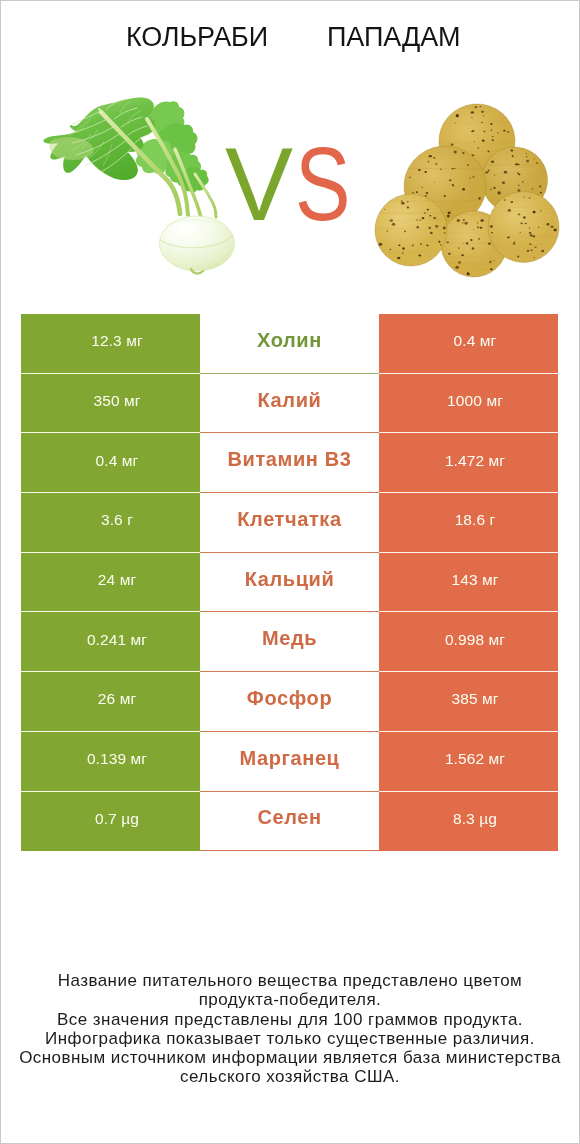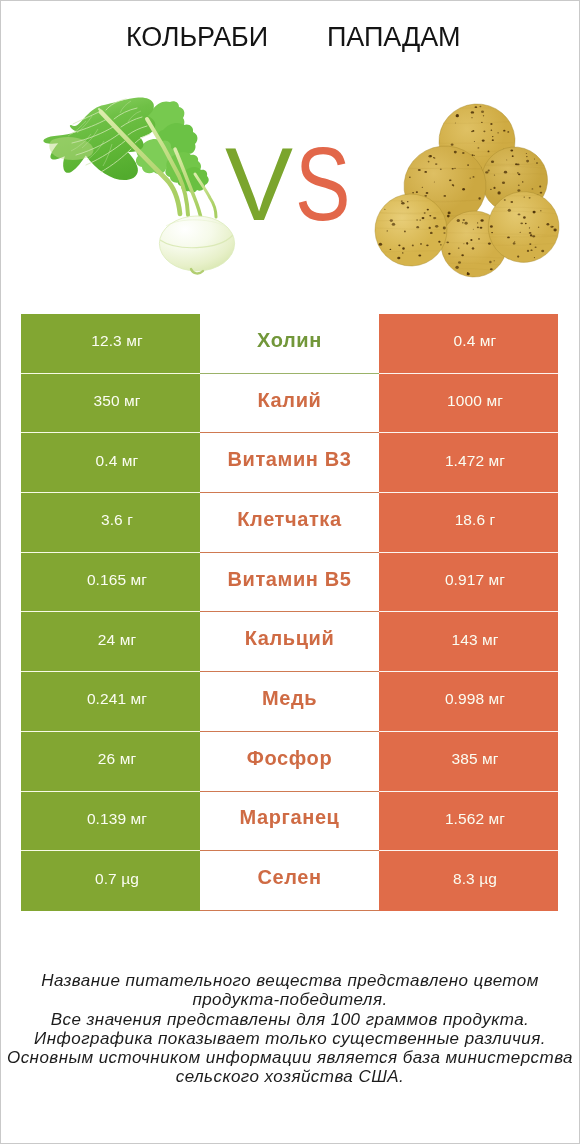--- a/index.html
+++ b/index.html
@@ -39,21 +39,21 @@
   .cell.mid{width:179px;background:#ffffff;font-weight:bold;font-size:20px;
             letter-spacing:0.6px;padding-bottom:6px;}
   .cell.mid.win-left{color:#72973a;border-bottom:1px solid #9cb36a;}
   .cell.mid.win-right{color:#cf6b44;border-bottom:1px solid #cf7a52;}
   .cell.left.sep{border-bottom:1px solid #f7fbe3;}
   .cell.right.sep{border-bottom:1px solid #fdf4ef;}
 
   
   #footer{position:absolute;top:971px;left:0;width:580px;text-align:center;
           font-size:17px;letter-spacing:0.45px;line-height:19.3px;color:#1c1c1c;}
-  #footer div{white-space:nowrap;font-style:italic;}
+  #footer div{white-space:nowrap;}
 </style>
 </head>
 <body>
 
 <div class="titles">
   <div class="title" id="title-left">КОЛЬРАБИ</div>
   <div class="title" id="title-right">ПАПАДАМ</div>
 </div>
 
 <div class="hero">
@@ -521,25 +521,20 @@
       <div class="cell left sep">0.4 мг</div>
       <div class="cell mid win-right">Витамин B3</div>
       <div class="cell right sep">1.472 мг</div>
     </div>
     <div class="row">
       <div class="cell left sep">3.6 г</div>
       <div class="cell mid win-right">Клетчатка</div>
       <div class="cell right sep">18.6 г</div>
     </div>
     <div class="row">
-      <div class="cell left sep">0.165 мг</div>
-      <div class="cell mid win-right">Витамин B5</div>
-      <div class="cell right sep">0.917 мг</div>
-    </div>
-    <div class="row">
       <div class="cell left sep">24 мг</div>
       <div class="cell mid win-right">Кальций</div>
       <div class="cell right sep">143 мг</div>
     </div>
     <div class="row">
       <div class="cell left sep">0.241 мг</div>
       <div class="cell mid win-right">Медь</div>
       <div class="cell right sep">0.998 мг</div>
     </div>
     <div class="row">

